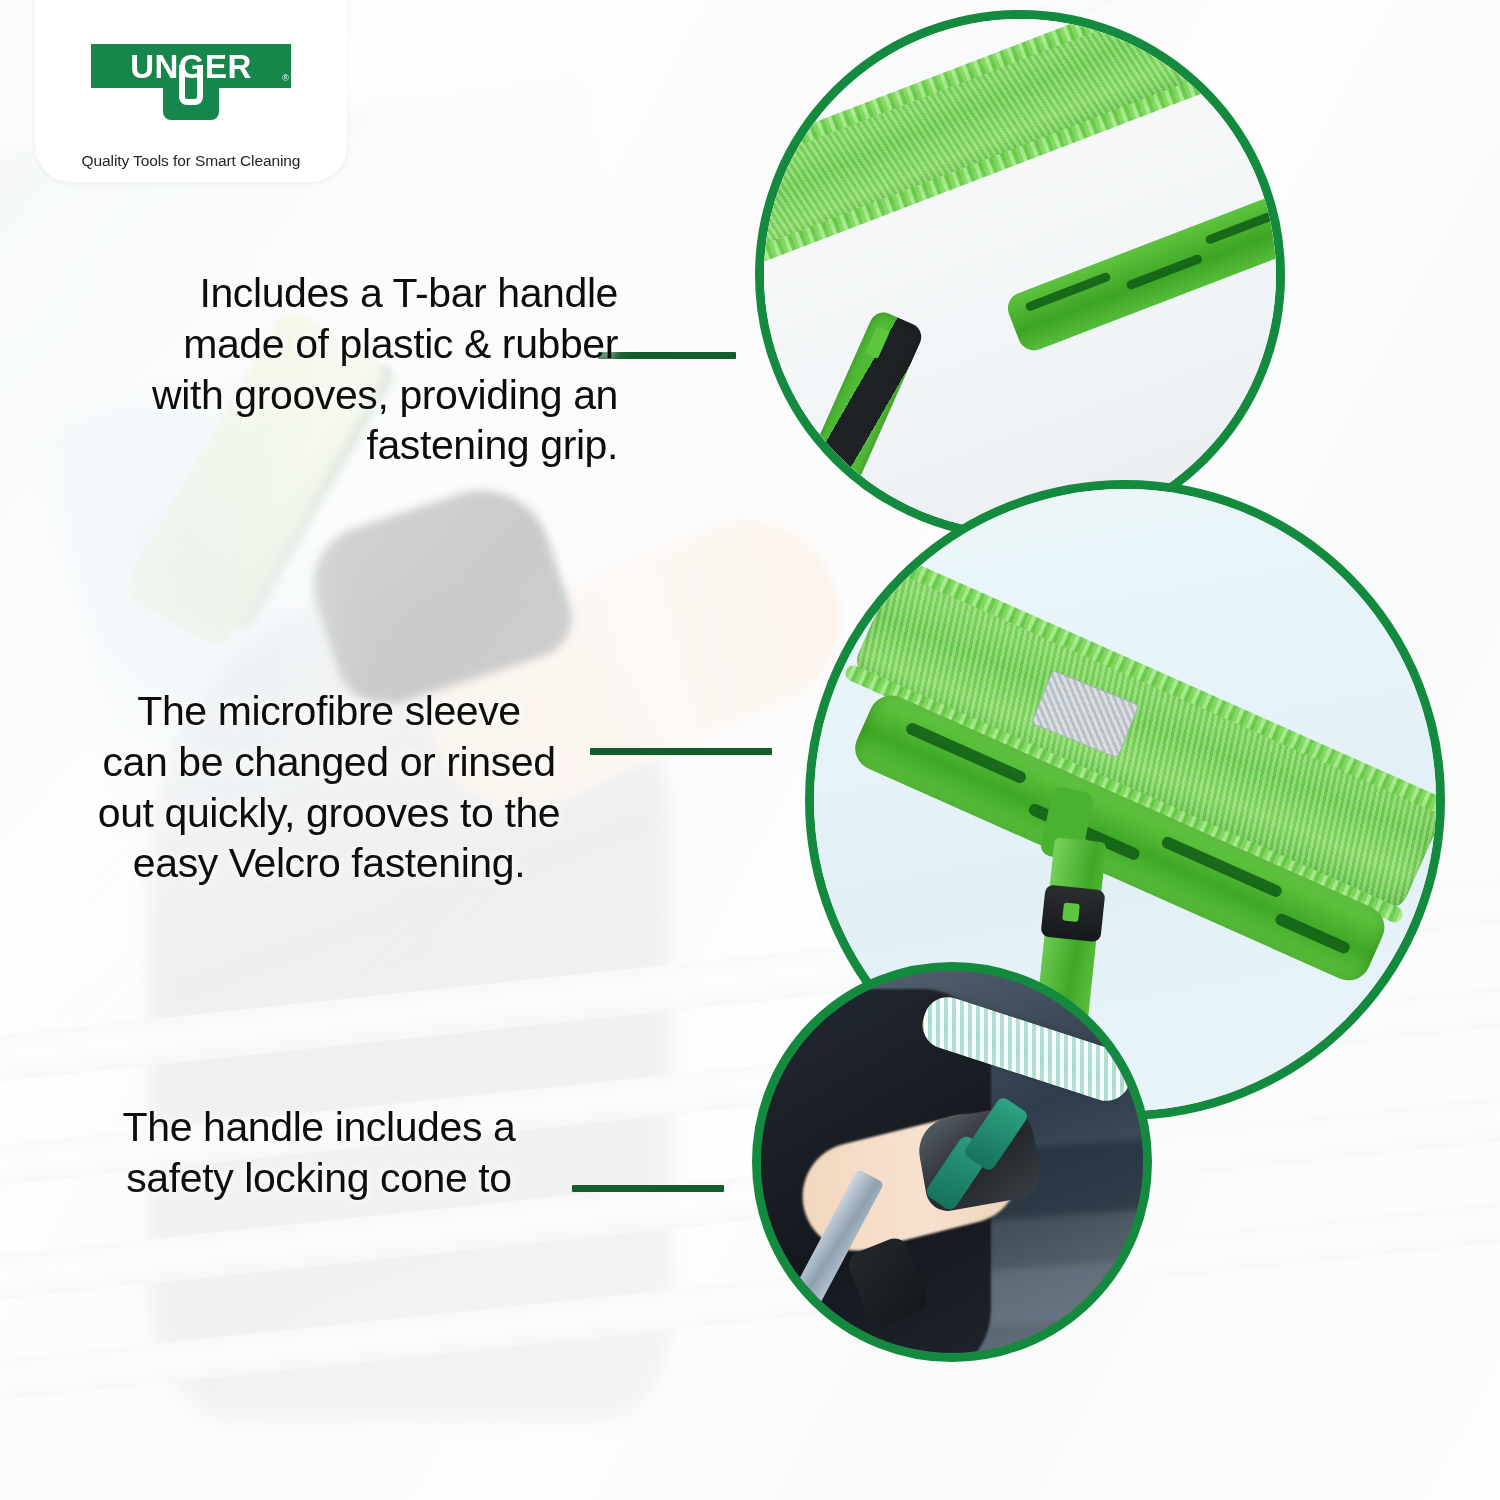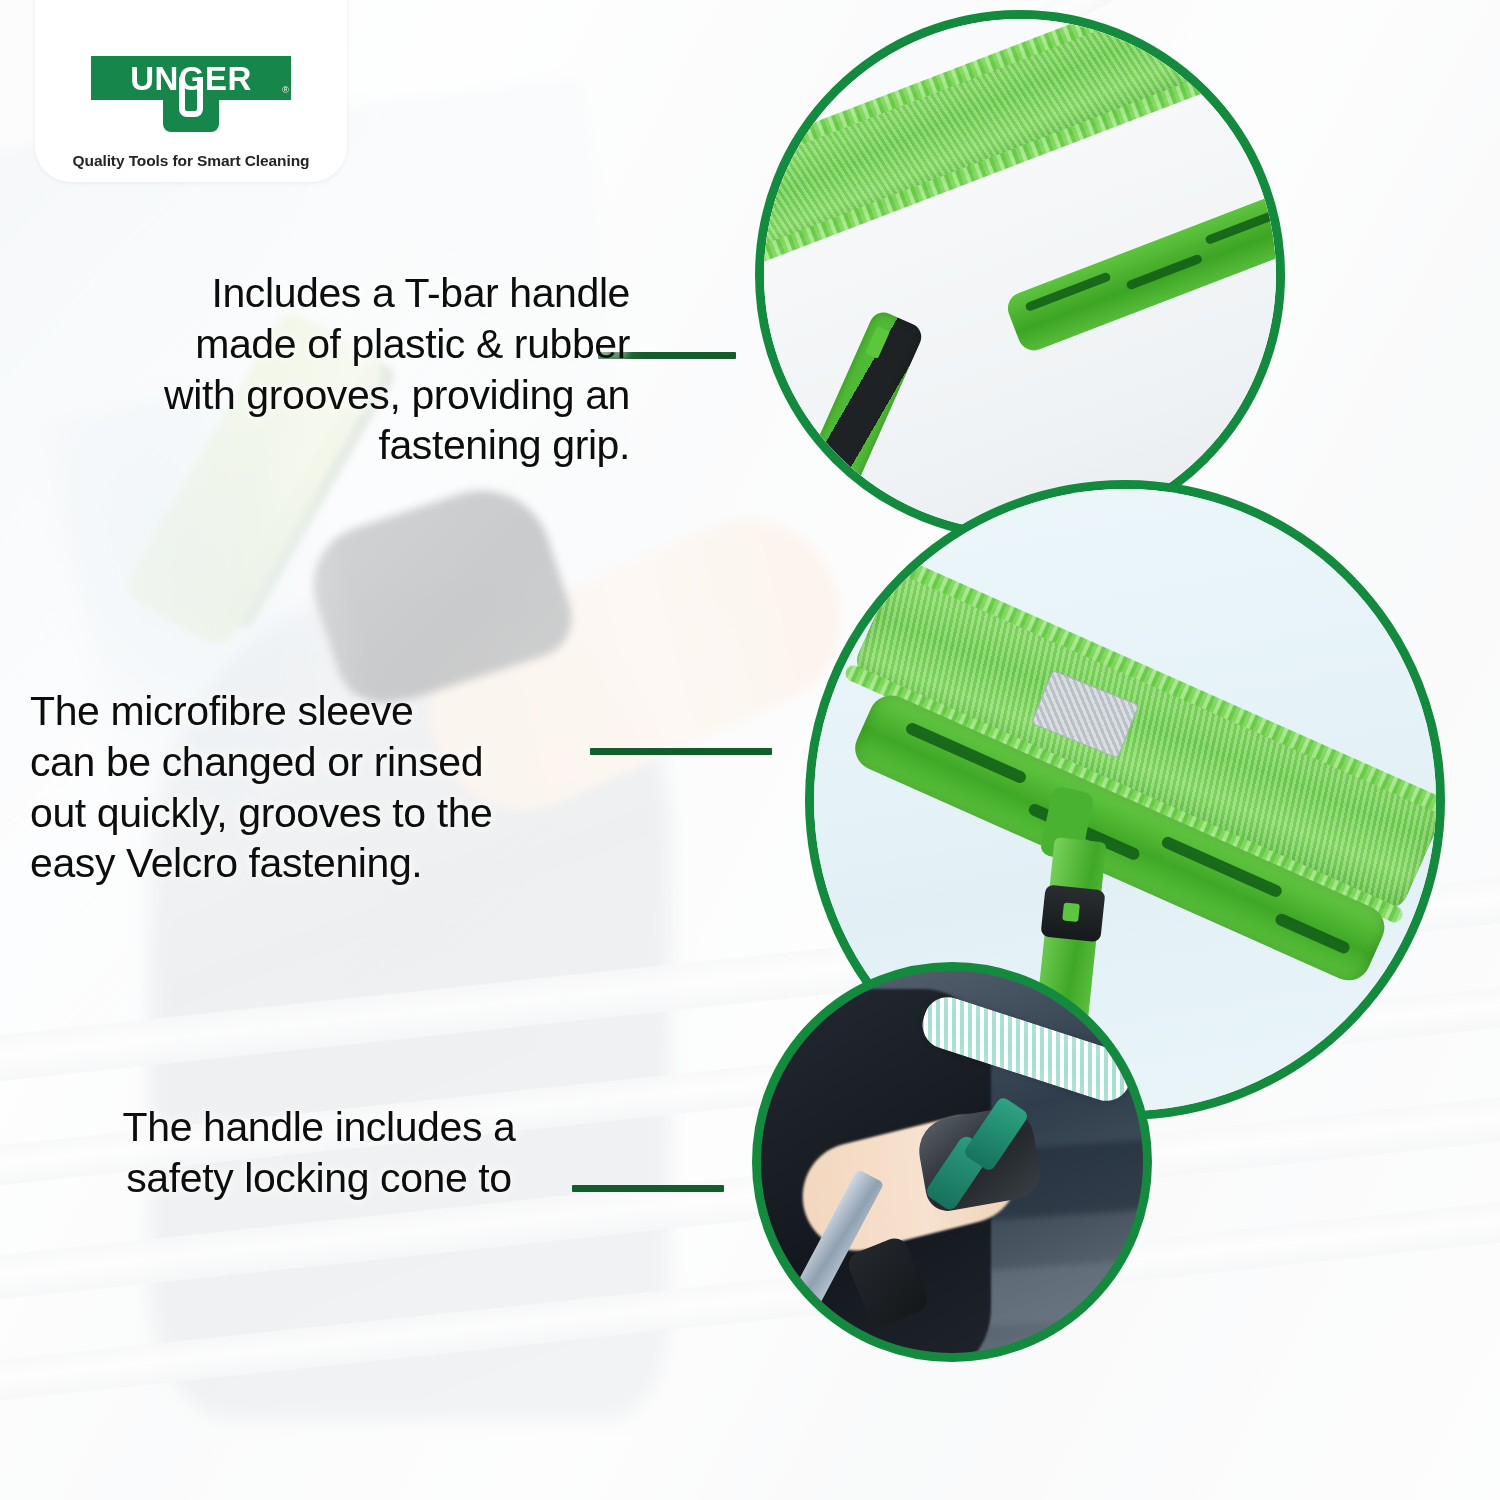--- a/index.html
+++ b/index.html
@@ -91,21 +91,21 @@
   }
   .logo-gtab{
     position:absolute;left:72px;top:43px;width:56px;height:33px;background:#16864a;
     border-radius:0 0 8px 8px;
   }
   .logo-gtab:after{
     content:"";position:absolute;left:16px;top:-22px;width:24px;height:40px;
     border:6px solid #ffffff;border-top:none;border-radius:0 0 8px 8px;box-sizing:border-box;
   }
   .logo-tagline{
-    margin-top:10px;color:#222426;font-size:15.5px;font-weight:700;letter-spacing:-.1px;
+    margin-top:22px;color:#222426;font-size:15.5px;font-weight:400;letter-spacing:-.1px;
     white-space:nowrap;
   }
 
   
   .circle{
     position:absolute;border-radius:50%;overflow:hidden;
     border:9px solid #138a3e;box-sizing:border-box;
   }
   .c-top{left:755px;top:10px;width:530px;height:530px;background:#ffffff;}
   .c-mid{left:805px;top:480px;width:640px;height:640px;background:#e6f3f8;}
@@ -240,22 +240,22 @@
   .conn-2{left:590px;top:748px;width:182px;}
   .conn-3{left:572px;top:1185px;width:152px;}
 
   
   .txt{
     position:absolute;color:#0d0d0d;line-height:1.24;
     font-size:41px;font-weight:400;letter-spacing:-.4px;
     text-shadow:0 0 9px rgba(255,255,255,.95),0 0 18px rgba(255,255,255,.85);
   }
   .txt b{font-weight:400;}
-  .txt-1{left:52px;top:268px;width:578px;text-align:right;}
-  .txt-2{left:30px;top:686px;width:578px;text-align:left;}
+  .txt-1{left:40px;top:268px;width:578px;text-align:right;}
+  .txt-2{left:40px;top:686px;width:578px;text-align:center;}
   .txt-3{left:30px;top:1102px;width:578px;text-align:center;}
 
   
   .banner{
     position:absolute;left:0;top:1379px;width:1500px;height:121px;
     background:#0a873e;display:flex;align-items:center;justify-content:center;
   }
   .banner-text{
     color:#ffffff;font-size:50px;font-weight:700;letter-spacing:.2px;
     white-space:nowrap;

